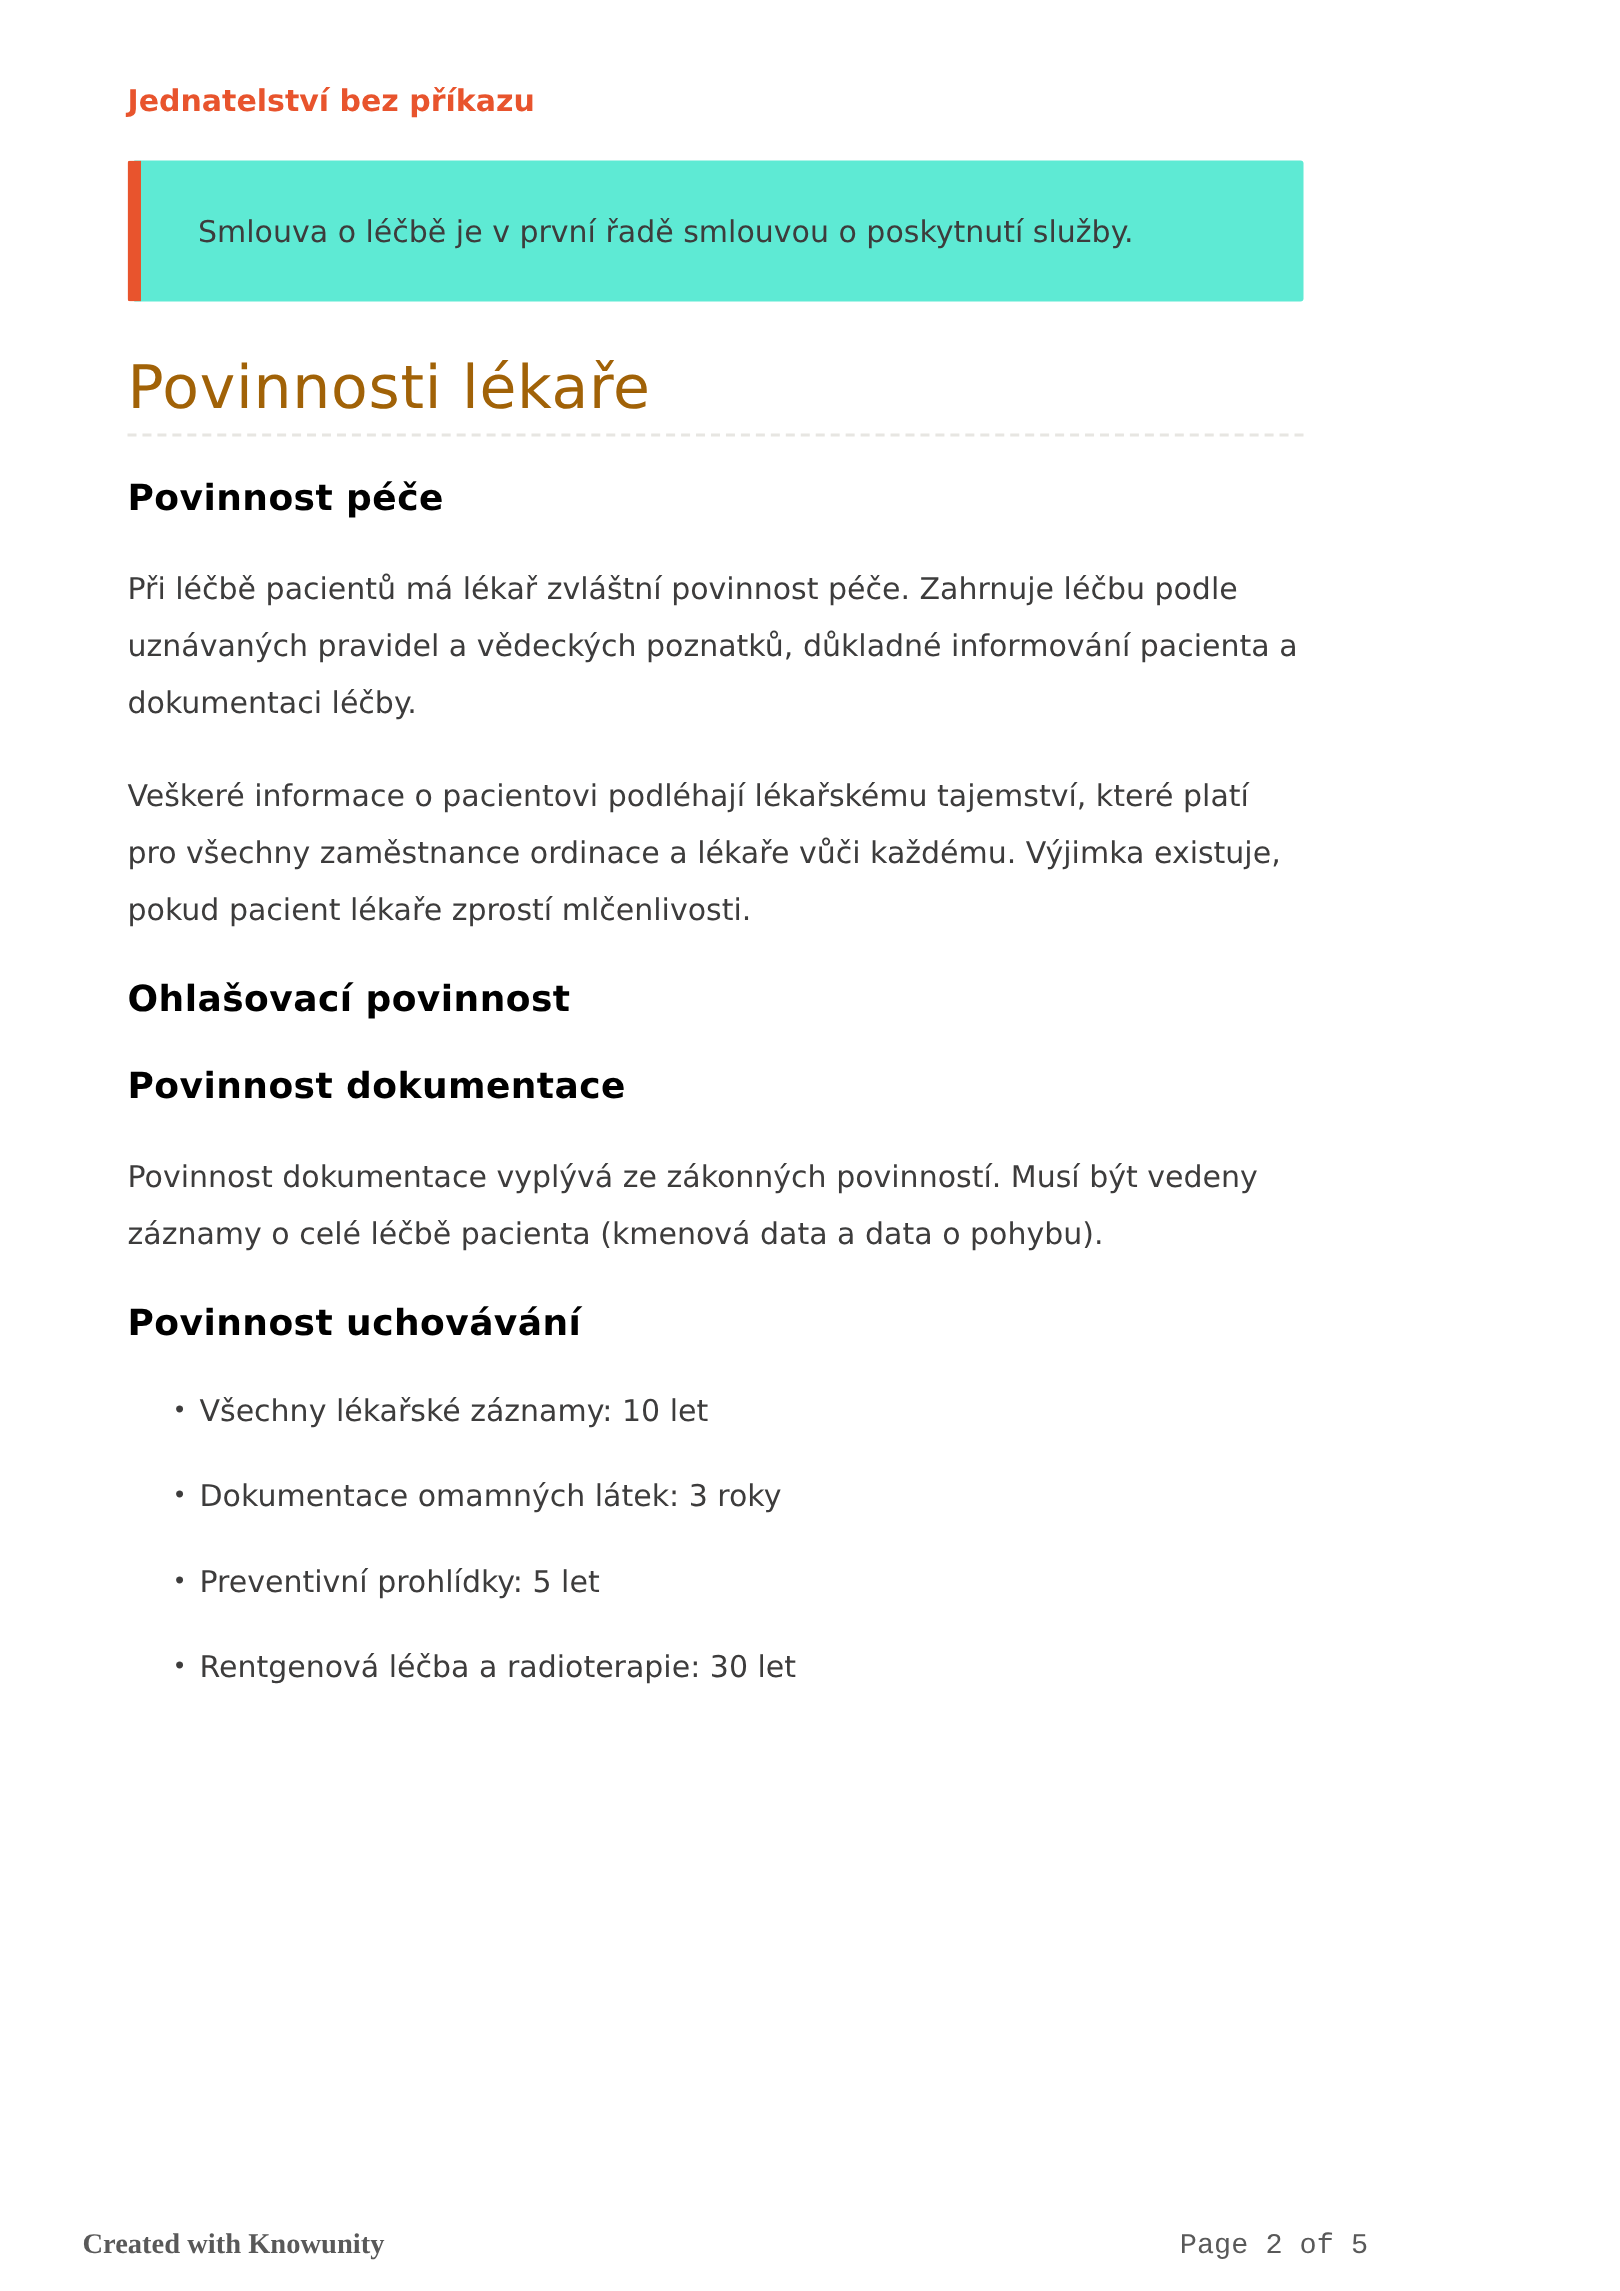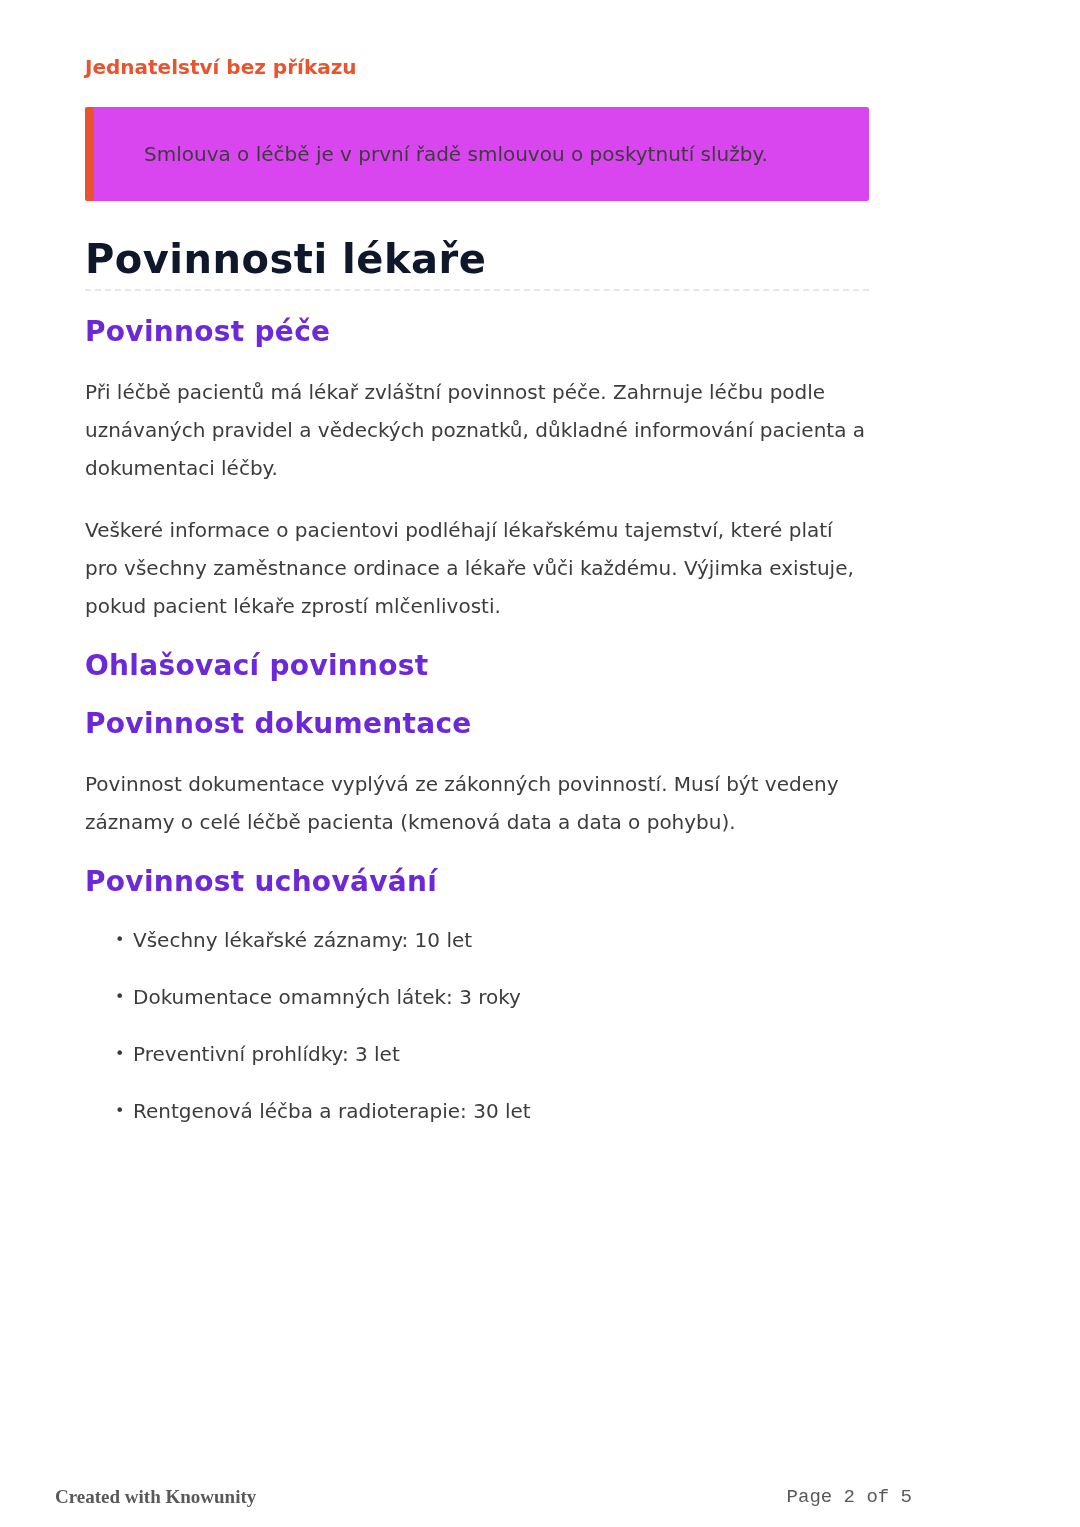--- a/index.html
+++ b/index.html
@@ -26,42 +26,42 @@
     line-height: 27px;
   }
   .intro-para {
     margin: 22px 0 0 33px;
     color: #3d3c3c;
     font-size: 20px;
     line-height: 38px;
   }
   .callout {
     margin-top: 26px;
-    background: #d946ef;
+    background: #5eead4;
     border-left: 9px solid #e8542d;
     border-radius: 2px;
-    padding: 28px 50px;
+    padding: 28px 38px;
     color: #3d3c3c;
     font-size: 20px;
     line-height: 38px;
   }
   h1.page-title {
     margin: 36px 0 0 0;
-    color: #0f172a;
+    color: #a16207;
     font-size: 40px;
-    font-weight: 700;
+    font-weight: 400;
     line-height: 44px;
     letter-spacing: 0.5px;
     padding-bottom: 8px;
     border-bottom: 2px dashed #e7e6e2;
   }
   h2.section-heading {
     margin: 24px 0 0 0;
-    color: #6d28d9;
-    font-size: 28px;
+    color: #000000;
+    font-size: 24px;
     font-weight: 800;
     line-height: 34px;
     letter-spacing: 0.3px;
   }
   p.body-para {
     margin: 24px 0 0 0;
     color: #3d3c3c;
     font-size: 20px;
     line-height: 38px;
   }
@@ -131,21 +131,21 @@
     <h2 class="section-heading">Ohlašovací povinnost</h2>
 
     <h2 class="section-heading">Povinnost dokumentace</h2>
     <p class="body-para">Povinnost dokumentace vyplývá ze zákonných povinností. Musí být vedeny záznamy o celé léčbě pacienta (kmenová data a data o pohybu).</p>
 
     <h2 class="section-heading">Povinnost uchovávání</h2>
 
     <ul class="bullet-list">
       <li>Všechny lékařské záznamy: 10 let</li>
       <li>Dokumentace omamných látek: 3 roky</li>
-      <li>Preventivní prohlídky: 3 let</li>
+      <li>Preventivní prohlídky: 5 let</li>
       <li>Rentgenová léčba a radioterapie: 30 let</li>
     </ul>
 
   </div>
 
   <div class="footer">
     <span class="footer-credit">Created with Knowunity</span>
     <span class="page-number">Page 2 of 5</span>
   </div>
 </div>

